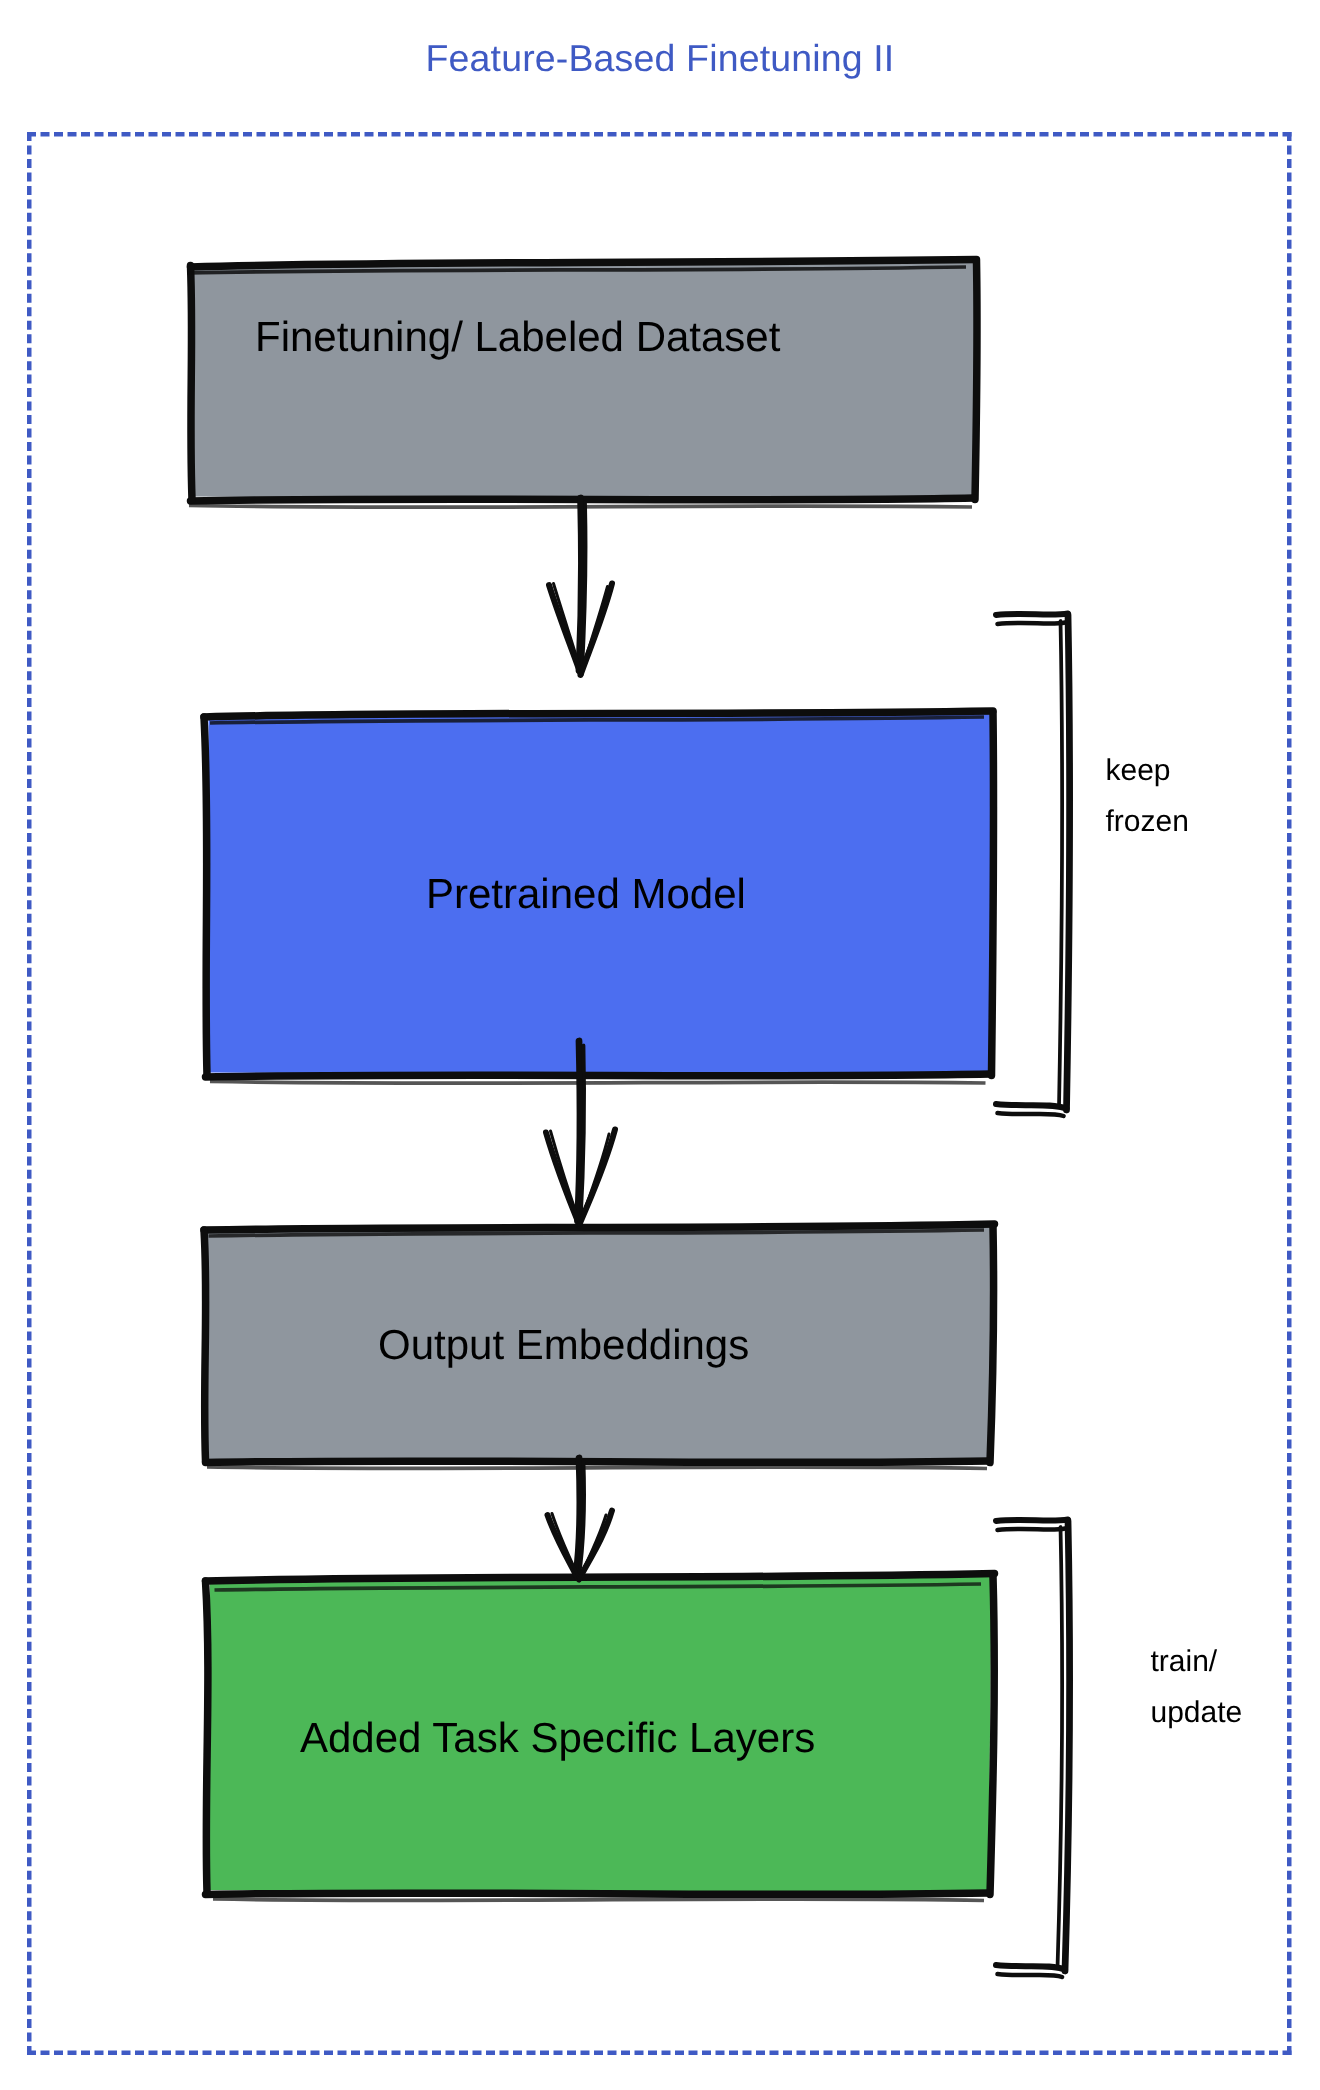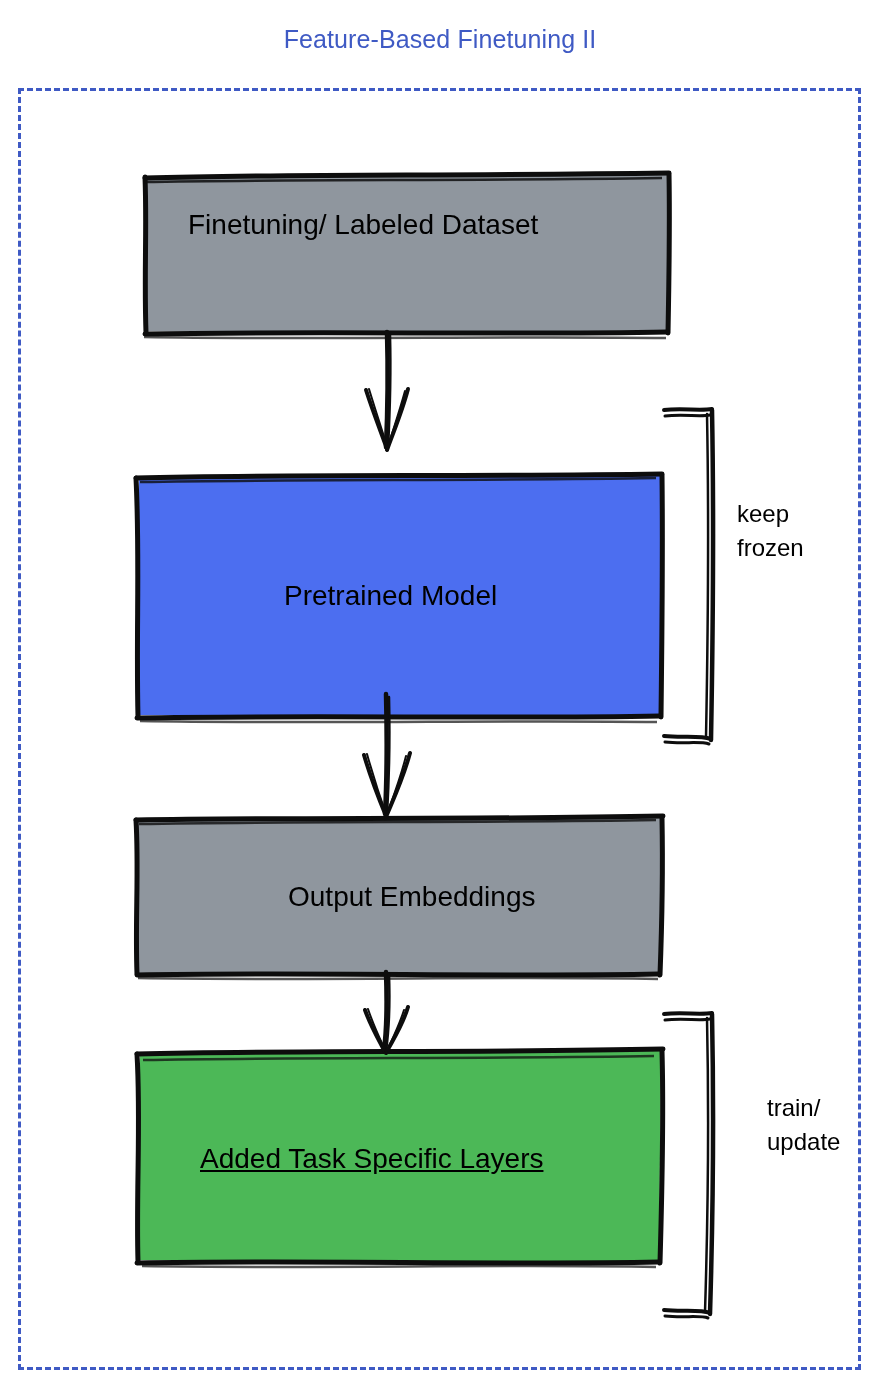--- a/index.html
+++ b/index.html
@@ -69,52 +69,52 @@
   }
 
   .node .sketch-rect {
     position: absolute;
     inset: 0;
     z-index: 1;
     overflow: visible;
   }
 
   
-  #node-dataset   { left: 142px; top: 170px;  width: 530px; height: 167px; }
+  #node-dataset   { left: 124px; top: 170px;  width: 530px; height: 167px; }
   #node-dataset   .node-label { margin-left: 46px; margin-top: -58px; }
 
   #node-pretrained{ left: 134px; top: 471px;  width: 530px; height: 250px; }
   #node-pretrained .node-label { margin-left: 150px; margin-top: 0px; }
 
-  #node-embeddings{ left: 134px; top: 815px;  width: 530px; height: 163px; padding-left: 36px; }
+  #node-embeddings{ left: 134px; top: 815px;  width: 530px; height: 163px; }
   #node-embeddings .node-label { margin-left: 118px; margin-top: 0px; }
 
   #node-layers    { left: 134px; top: 1048px; width: 530px; height: 218px; }
-  #node-layers    .node-label { margin-left: 66px; margin-top: 4px; text-decoration: underline; }
+  #node-layers    .node-label { margin-left: 66px; margin-top: 4px; }
 
   
   .edge {
     position: absolute;
     overflow: visible;
     z-index: 4;
   }
   #edge-1 { left: 340px; top: 332px; width: 110px; height: 122px; }
   #edge-2 { left: 340px; top: 694px; width: 110px; height: 126px; }
   #edge-3 { left: 340px; top: 972px; width: 110px; height: 82px; }
 
   
   .bracket { position: absolute; overflow: visible; z-index: 4; }
   #bracket-frozen { left: 652px; top: 406px;  width: 80px; height: 340px; }
   #bracket-train  { left: 652px; top: 1010px; width: 80px; height: 310px; }
 
   
   .side-note {
     position: absolute;
     color: #000000;
-    font-size: 24px;
+    font-size: 20px;
     line-height: 34px;
     font-family: "Liberation Sans", sans-serif;
     white-space: pre-line;
     z-index: 5;
   }
   #note-frozen { left: 737px; top: 497px; }
   #note-train  { left: 737px; top: 1091px; margin-left: 30px; }
 </style>
 </head>
 <body>

